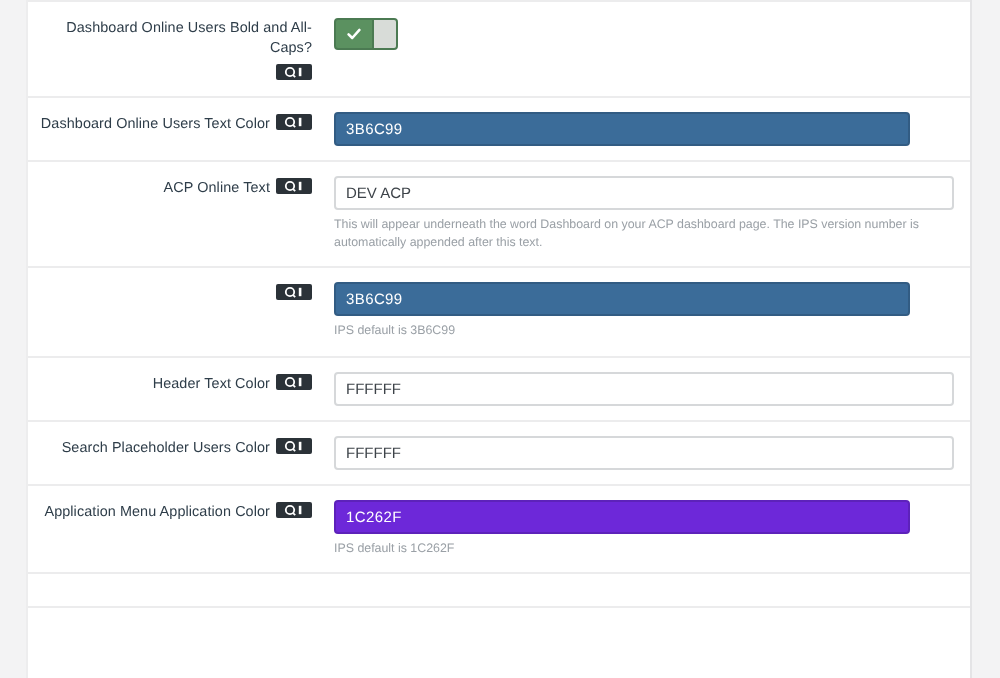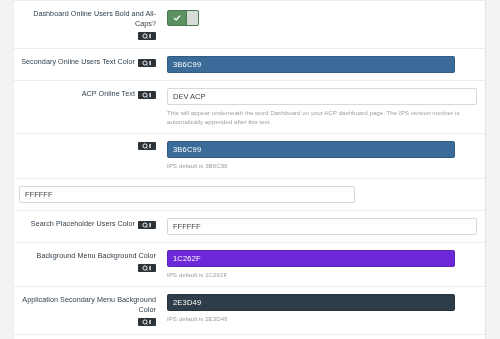--- a/index.html
+++ b/index.html
@@ -63,21 +63,21 @@
     box-sizing: border-box;
     text-align: right;
     padding: 8px 6px 8px 4px;
     font-size: 7.2px;
     line-height: 10px;
     color: #2e3d49;
     letter-spacing: 0.05px;
     display: flex;
     flex-wrap: wrap;
     justify-content: flex-end;
-    align-items: flex-end;
+    align-items: flex-start;
     gap: 3px;
   }
 
   .label-text { display: inline; }
 
   .lang-badge {
     display: inline-flex;
     align-items: center;
     justify-content: center;
     background: #2b3238;
@@ -197,21 +197,21 @@
               <div class="on-part">
                 <svg width="8" height="8" viewBox="0 0 10 10" xmlns="http://www.w3.org/2000/svg">
                   <path d="M1.6 5.2 L3.9 7.5 L8.4 2.4" fill="none" stroke="#ffffff" stroke-width="1.6" stroke-linecap="round" stroke-linejoin="round"></path>
                 </svg>
               </div>
               <div class="knob"></div>
             </div></div>
         </div>
         <div class="row">
           <div class="row-label">
-            <span class="label-text">Secondary Online Users Text Color</span>
+            <span class="label-text">Dashboard Online Users Text Color</span>
             <span class="lang-badge">
               <svg width="11" height="6" viewBox="0 0 11 6" xmlns="http://www.w3.org/2000/svg">
                 <circle cx="3" cy="3" r="2.1" fill="none" stroke="#ffffff" stroke-width="0.9"></circle>
                 <line x1="4.4" y1="4.4" x2="5.6" y2="5.6" stroke="#ffffff" stroke-width="0.9"></line>
                 <rect x="7.4" y="0.9" width="1.3" height="4.2" fill="#ffffff"></rect>
               </svg>
             </span>
           </div>
           <div class="row-field">
             <div class="color-input" style="background: rgb(59, 108, 153);">
@@ -246,20 +246,30 @@
             </span>
           </div>
           <div class="row-field">
             <div class="color-input" style="background: rgb(59, 108, 153);">
               <span>3B6C99</span>
             </div>
             <div class="help-text">IPS default is 3B6C99</div>
           </div>
         </div>
         <div class="row">
+          <div class="row-label">
+            <span class="label-text">Header Text Color</span>
+            <span class="lang-badge">
+              <svg width="11" height="6" viewBox="0 0 11 6" xmlns="http://www.w3.org/2000/svg">
+                <circle cx="3" cy="3" r="2.1" fill="none" stroke="#ffffff" stroke-width="0.9"></circle>
+                <line x1="4.4" y1="4.4" x2="5.6" y2="5.6" stroke="#ffffff" stroke-width="0.9"></line>
+                <rect x="7.4" y="0.9" width="1.3" height="4.2" fill="#ffffff"></rect>
+              </svg>
+            </span>
+          </div>
           <div class="row-field">
             <input class="text-input" type="text" value="FFFFFF" style="">
           </div>
         </div>
         <div class="row">
           <div class="row-label">
             <span class="label-text">Search Placeholder Users Color</span>
             <span class="lang-badge">
               <svg width="11" height="6" viewBox="0 0 11 6" xmlns="http://www.w3.org/2000/svg">
                 <circle cx="3" cy="3" r="2.1" fill="none" stroke="#ffffff" stroke-width="0.9"></circle>
@@ -267,55 +277,37 @@
                 <rect x="7.4" y="0.9" width="1.3" height="4.2" fill="#ffffff"></rect>
               </svg>
             </span>
           </div>
           <div class="row-field">
             <input class="text-input" type="text" value="FFFFFF" style="">
           </div>
         </div>
         <div class="row">
           <div class="row-label">
-            <span class="label-text">Background Menu Background Color</span>
+            <span class="label-text">Application Menu Application Color</span>
             <span class="lang-badge">
               <svg width="11" height="6" viewBox="0 0 11 6" xmlns="http://www.w3.org/2000/svg">
                 <circle cx="3" cy="3" r="2.1" fill="none" stroke="#ffffff" stroke-width="0.9"></circle>
                 <line x1="4.4" y1="4.4" x2="5.6" y2="5.6" stroke="#ffffff" stroke-width="0.9"></line>
                 <rect x="7.4" y="0.9" width="1.3" height="4.2" fill="#ffffff"></rect>
               </svg>
             </span>
           </div>
           <div class="row-field">
             <div class="color-input" style="background: #6d28d9;">
               <span>1C262F</span>
             </div>
             <div class="help-text">IPS default is 1C262F</div>
           </div>
         </div>
         <div class="row">
-          <div class="row-label">
-            <span class="label-text">Application Secondary Menu Background Color</span>
-            <span class="lang-badge">
-              <svg width="11" height="6" viewBox="0 0 11 6" xmlns="http://www.w3.org/2000/svg">
-                <circle cx="3" cy="3" r="2.1" fill="none" stroke="#ffffff" stroke-width="0.9"></circle>
-                <line x1="4.4" y1="4.4" x2="5.6" y2="5.6" stroke="#ffffff" stroke-width="0.9"></line>
-                <rect x="7.4" y="0.9" width="1.3" height="4.2" fill="#ffffff"></rect>
-              </svg>
-            </span>
-          </div>
-          <div class="row-field">
-            <div class="color-input" style="background: rgb(46, 61, 73);">
-              <span>2E3D49</span>
-            </div>
-            <div class="help-text">IPS default is 2E3D49</div>
-          </div>
-        </div>
-        <div class="row">
           <div class="row-label"></div>
           <div class="row-field"></div>
         </div>
       </div>
   </div>
 
   <div class="right-gutter"></div>
 
 </div>
 

